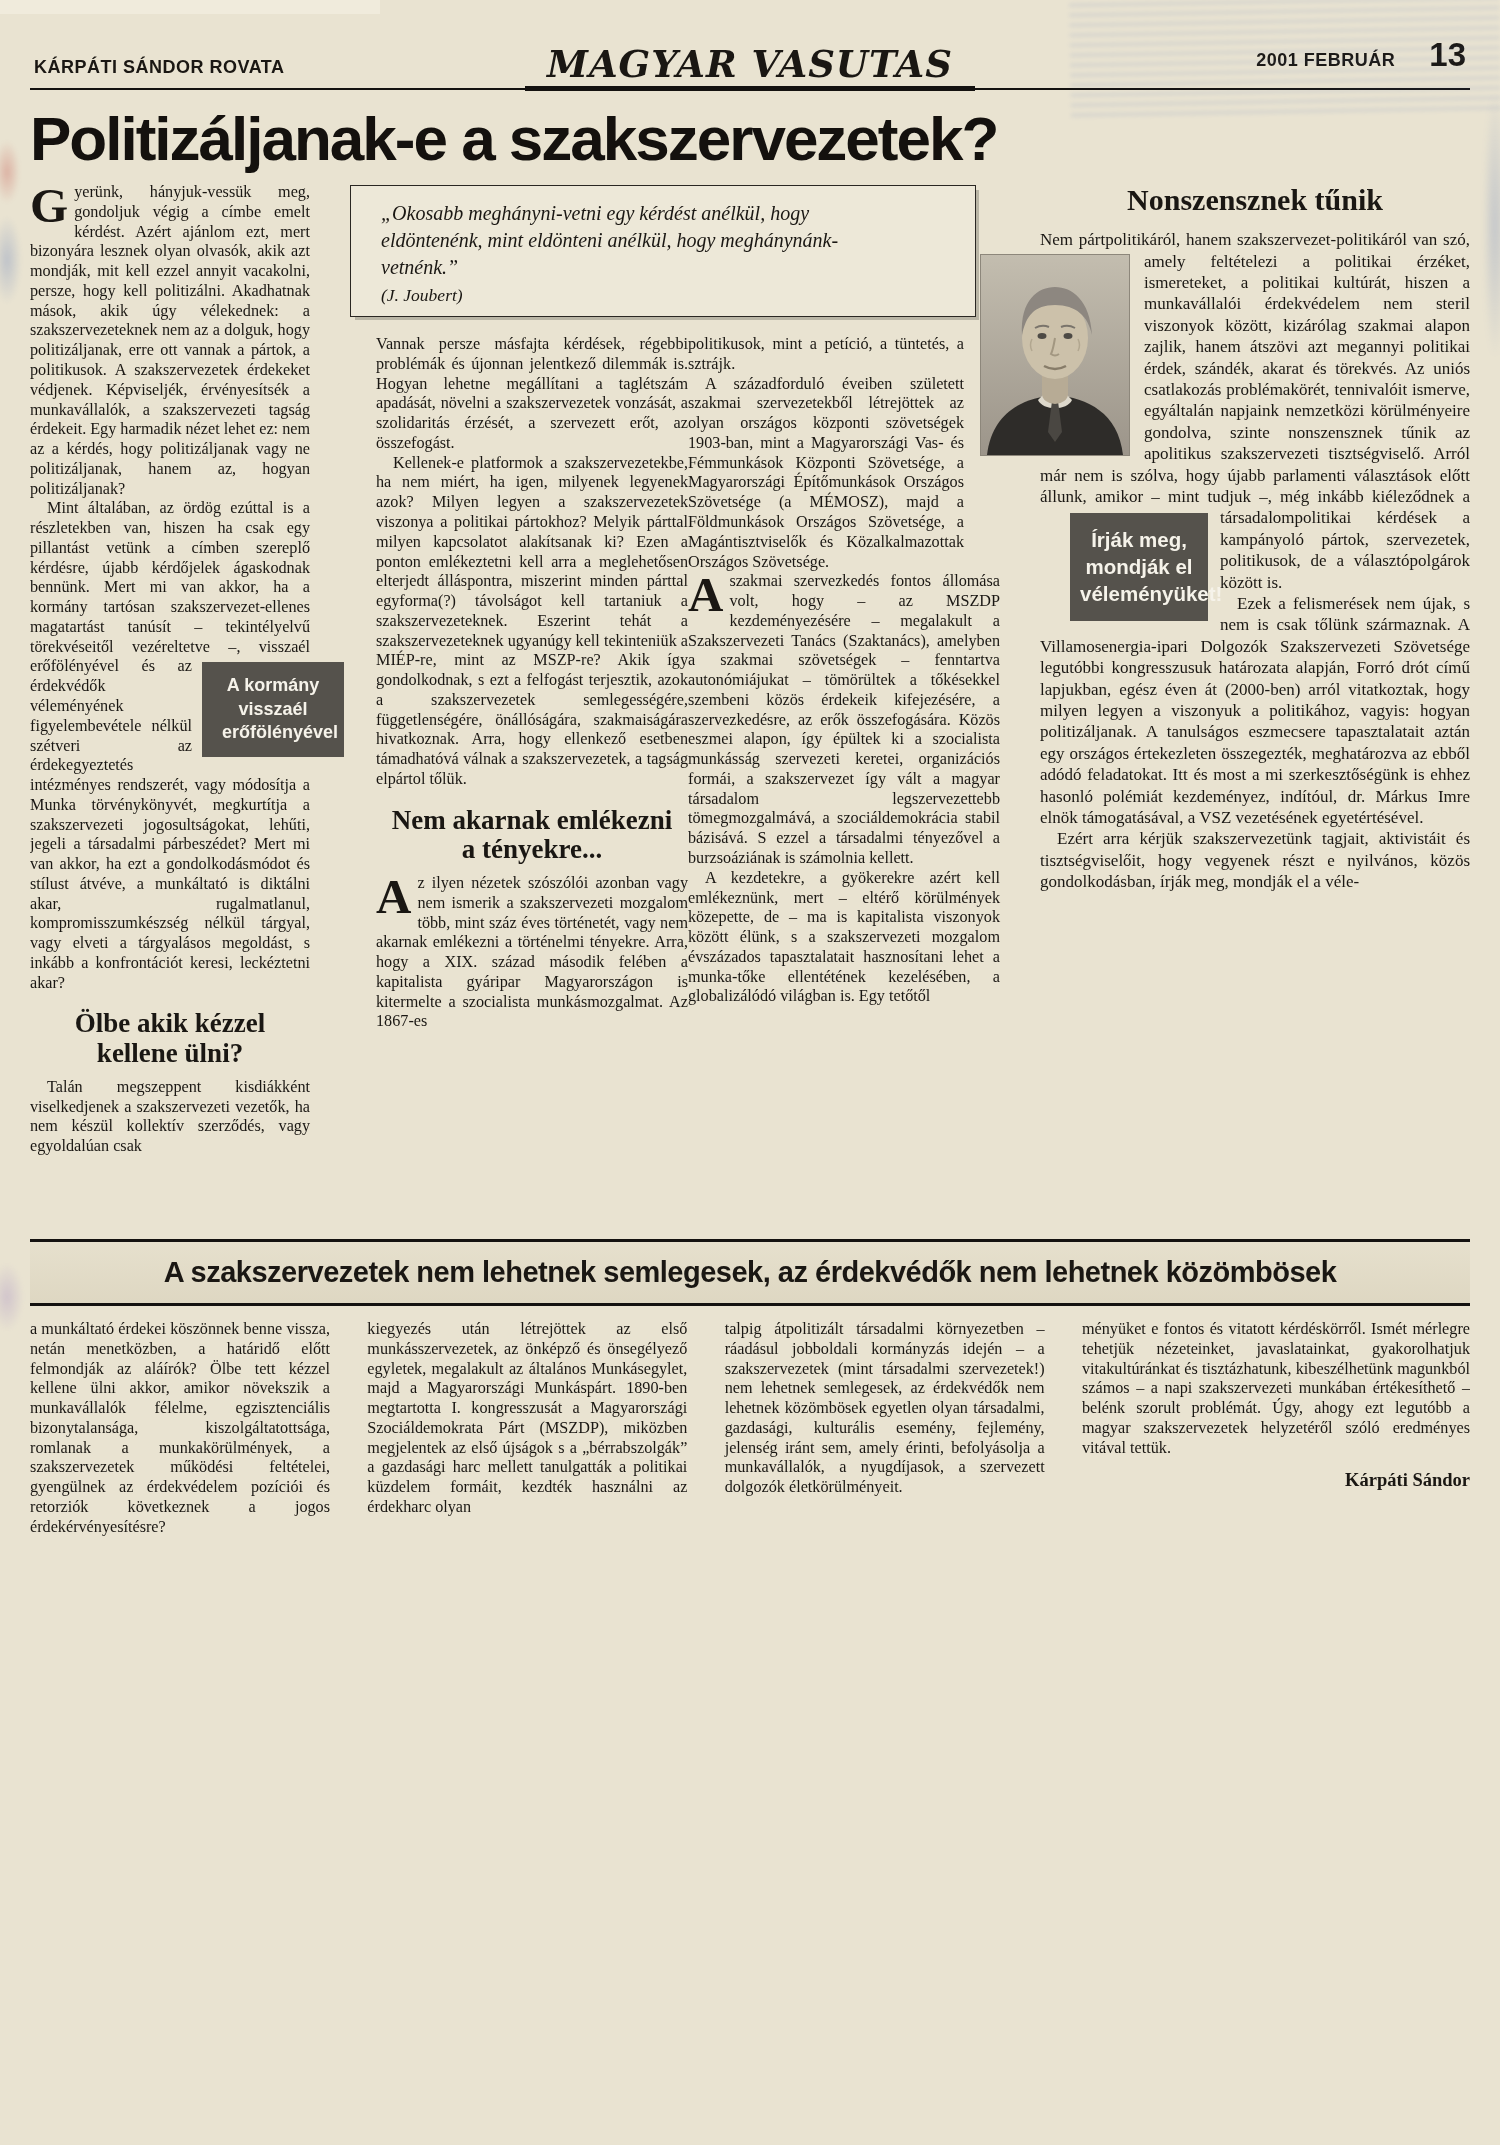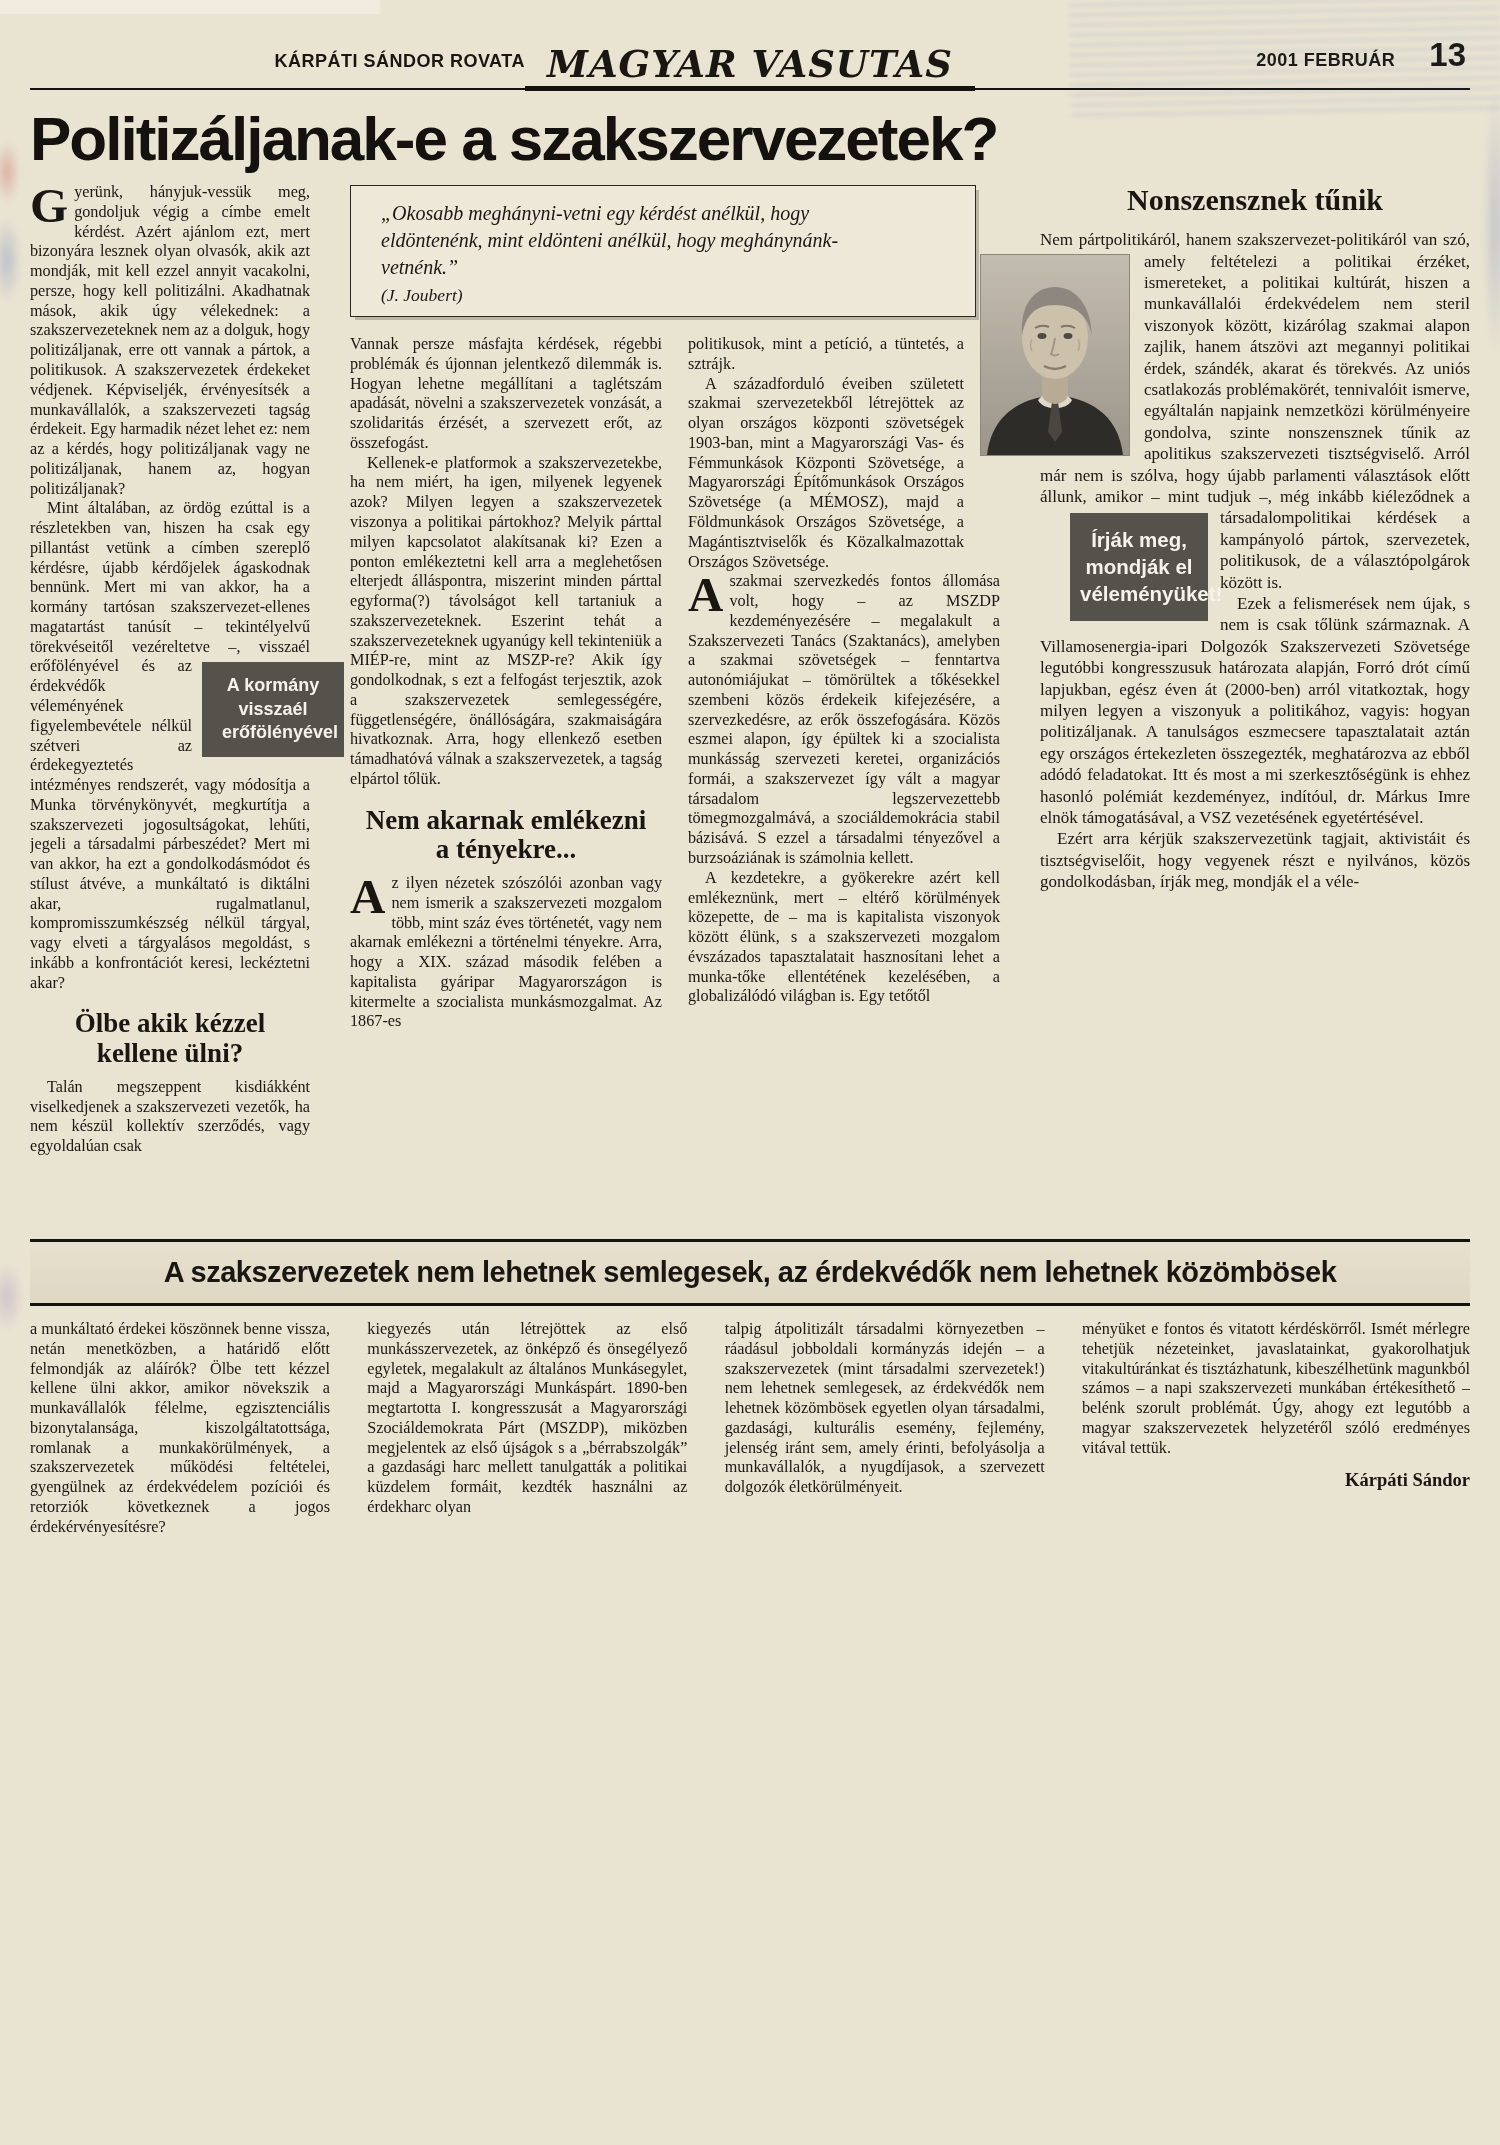--- a/index.html
+++ b/index.html
@@ -31,21 +31,21 @@
   .a-left-purple { top:1262px; left:-10px; width:34px; height:70px; border-radius:50%;
     background:radial-gradient(#9a7fc0, transparent 70%); opacity:.3; filter:blur(2px); }
 
   
   header.header {
     display:grid; grid-template-columns:1fr auto 1fr; align-items:end;
     border-bottom:2px solid #141210; padding:22px 4px 0;
   }
   .rubric {
     font-family:"Liberation Sans","DejaVu Sans",sans-serif;
-    font-weight:bold; font-size:18px; letter-spacing:.5px; padding-bottom:16px;text-align:right;
+    font-weight:bold; font-size:18px; letter-spacing:.5px; padding-bottom:10px;
   }
   .masthead {
     font-family:"DejaVu Serif",serif; font-style:italic; font-weight:bold;
     font-size:37px; letter-spacing:1px; line-height:1;
     border-bottom:5px double #141210; padding:0 22px 3px; margin-bottom:-3px;
     justify-self:center;
   }
   .dateline { justify-self:end; display:flex; align-items:baseline; gap:34px; padding-bottom:14px;
     font-family:"Liberation Sans","DejaVu Sans",sans-serif; }
   .date { font-weight:bold; font-size:18px; letter-spacing:.5px; }
@@ -56,21 +56,21 @@
     font-family:"Liberation Sans","DejaVu Sans",sans-serif;
     font-weight:bold; font-size:62px; letter-spacing:-2px; line-height:1.05;
     padding:16px 0 2px; margin-bottom:10px; color:#14110e;
   }
 
   
   section.upper { display:flex; justify-content:space-between; height:1040px; overflow:hidden; }
   .col { }
   .c1 { width:280px; }
   .midwrap { width:650px; }
-  .midcols { display:flex; justify-content:space-between; }
+  .midcols { display:flex; justify-content:flex-end; }
   .c2, .c3 { width:312px; }
   .c4 { width:430px; }
 
   .para { text-align:justify; text-indent:17px; font-size:16.2px; line-height:1.22; }
   .cont { text-indent:0; }
   .c4 .para { font-size:17px; line-height:1.26; }
 
   .dropcap {
     float:left; font-weight:bold; font-size:49px; line-height:40px;
     padding:3px 6px 0 0; font-family:"Liberation Serif",serif;

